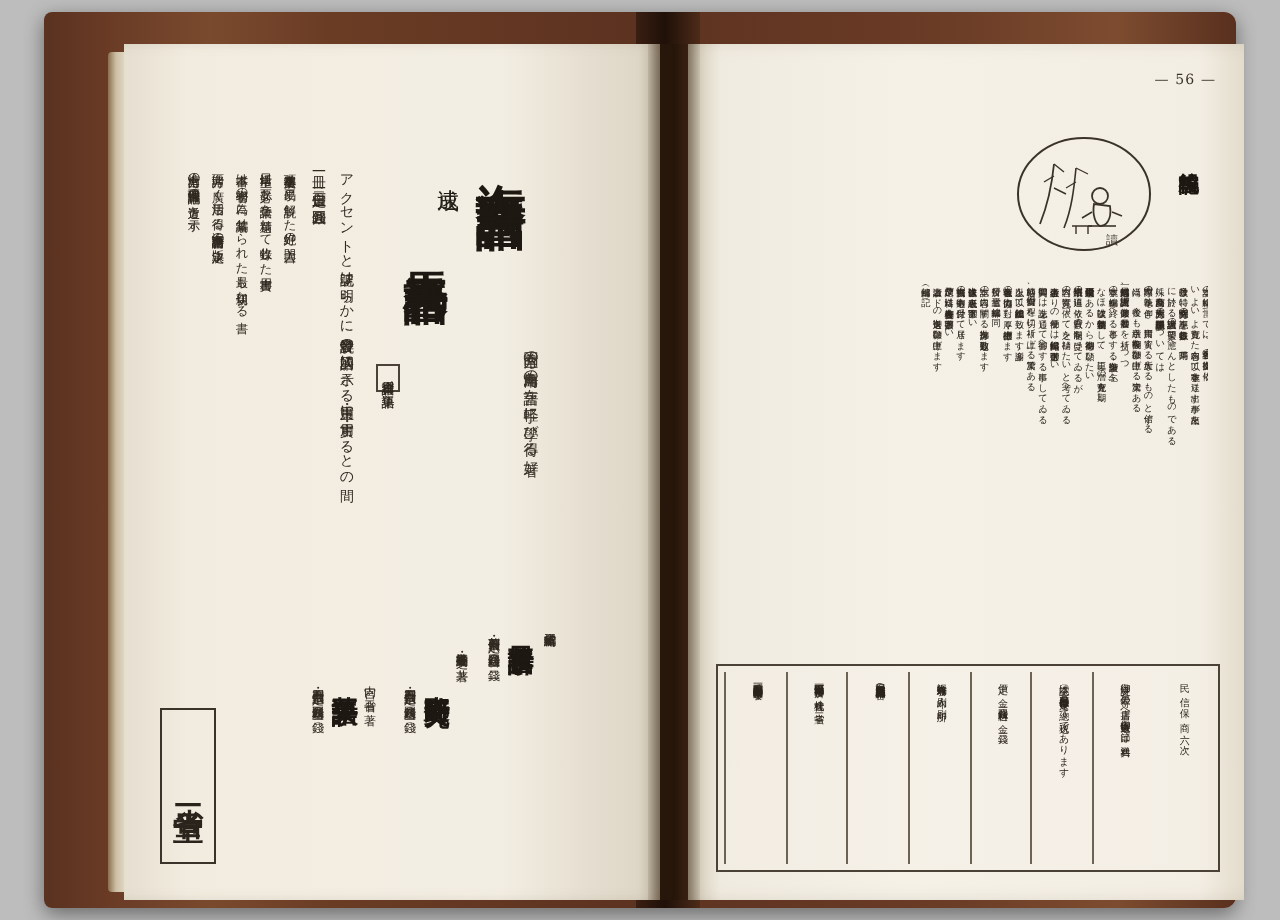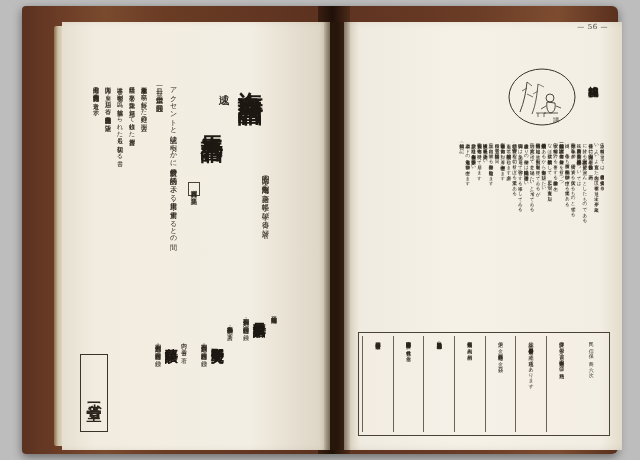--- a/index.html
+++ b/index.html
@@ -177,21 +177,21 @@
     font-weight: bold;
     letter-spacing: 0.14em;
   }
 
   
   .rp-inner { position: absolute; inset: 0; }
 
   .page-num {
     position: absolute;
     right: 14px;
-    top: 1px;
+    top: 14px;
     font-size: 7px;
     color: #3a332a;
     letter-spacing: 0.08em;
   }
 
   .rp-heading {
     position: absolute;
     right: 24px;
     top: 56px;
     font-size: 10px;

